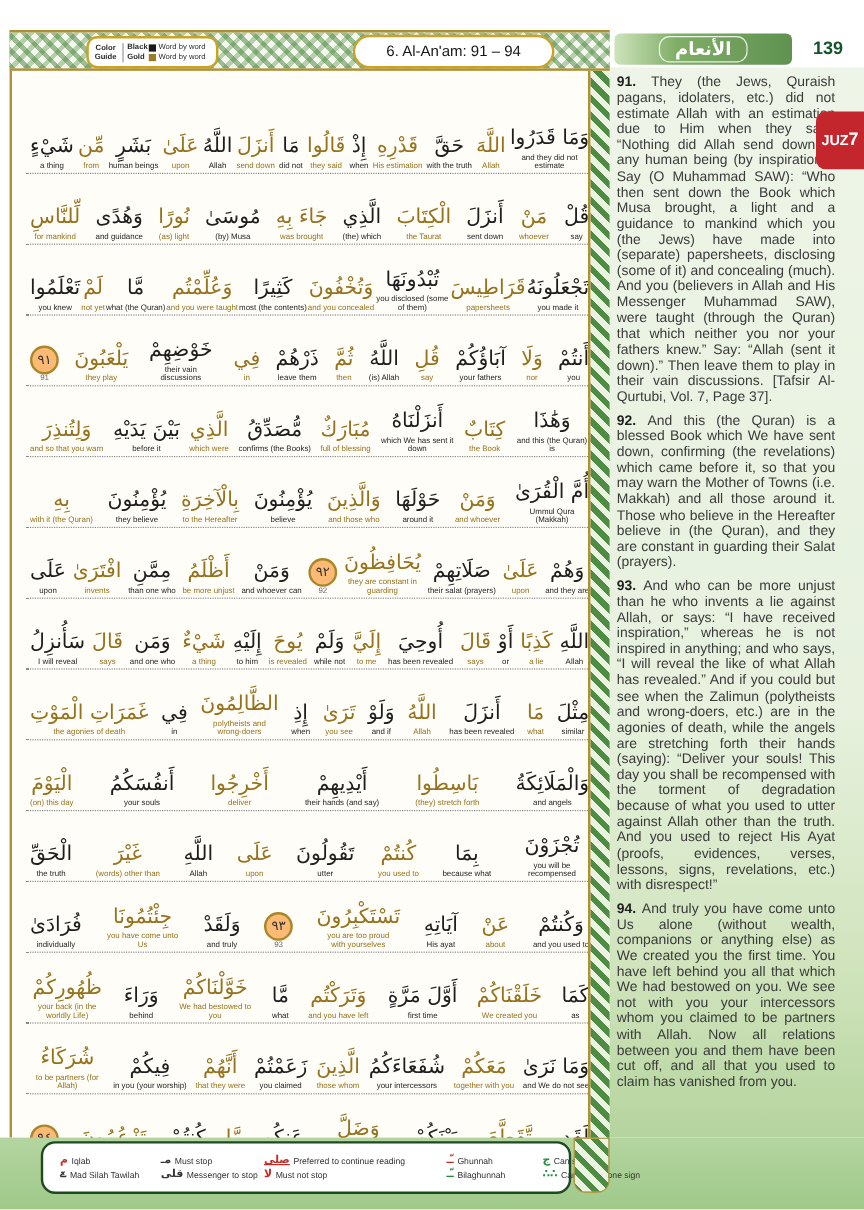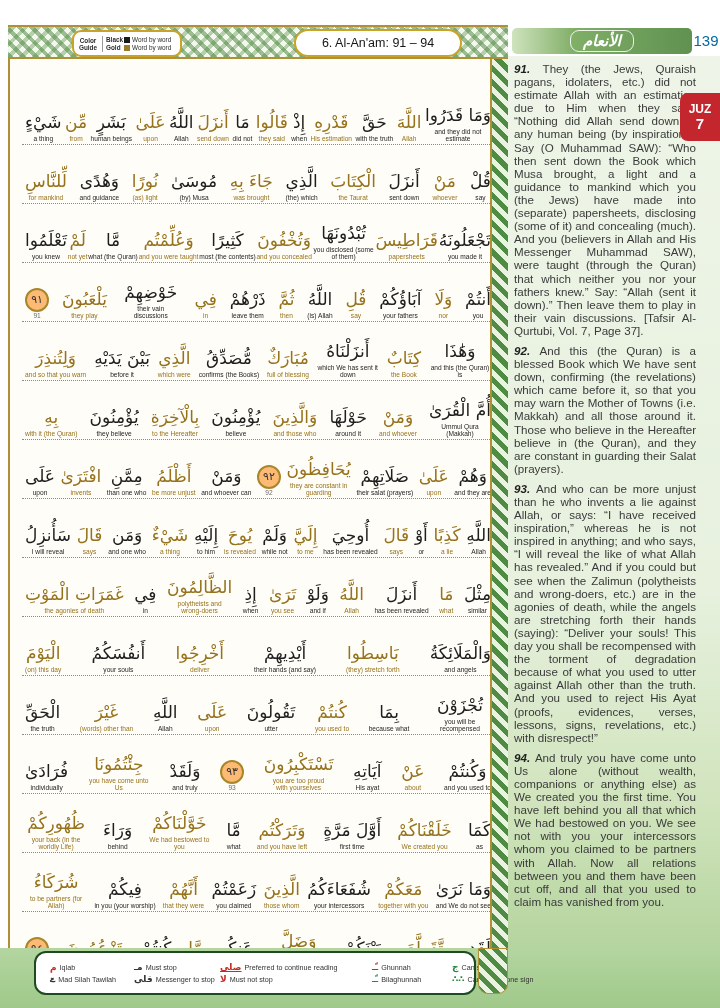--- a/index.html
+++ b/index.html
@@ -8,30 +8,30 @@
 
   
   .right-panel{position:absolute;left:508px;top:56px;width:212px;height:892px;
     background:linear-gradient(180deg,#eef5e8 0%,#e7f1de 60%,#cfe3bb 85%,#b5d49e 100%);}
   .right-topbar{position:absolute;left:508px;top:25px;width:212px;height:31px;background:#fff;
     display:flex;align-items:center;}
   .surah-band{flex:1;height:26px;margin-left:4px;border-radius:5px;
     background:linear-gradient(90deg,#cfe3bd 0%,#7fae66 35%,#5f9150 100%);
     display:flex;align-items:center;justify-content:center;}
   .surah-callig{font-family:"DejaVu Sans",sans-serif;color:#fff;font-weight:bold;font-size:15px;
-    border:1px solid rgba(255,255,255,.85);border-radius:9px;padding:0 12px;line-height:20px;font-style:italic;}
-  .pageno{width:28px;text-align:center;font-weight:normal;font-size:15px;color:#0369a1;}
+    border:1px solid rgba(255,255,255,.85);border-radius:9px;padding:0 12px;line-height:20px;}
+  .pageno{width:60px;text-align:center;font-weight:bold;font-size:15px;color:#14532d;}
   .juz-badge{position:absolute;right:0;top:93px;width:40px;height:48px;background:#c3262c;
-    border-radius:8px 0 0 8px;color:#fff;display:flex;flex-direction:column;
+    border-radius:8px 0 0 8px;color:#fff;display:flex;
     align-items:center;justify-content:center;font-weight:bold;z-index:5;}
   .juz-badge .jl{font-size:12px;line-height:13px;}
   .juz-badge .jn{font-size:15px;line-height:16px;}
   .translation{position:absolute;left:514px;top:62px;width:182px;}
   .tpara{font-size:11.6px;line-height:13.1px;text-align:justify;color:#3a3a3a;margin:0 0 7px 0;}
-  .tpara b{color:#1f1f1f;font-style:italic;}
+  .tpara b{color:#1f1f1f;}
 
   
   .mushaf{position:absolute;left:8px;top:25px;width:482px;height:923px;background:#fffdf8;
     border-left:2px solid #b08f35;}
   .orn-band{position:absolute;left:8px;top:25px;width:500px;height:34px;
     background:
       repeating-linear-gradient(45deg,rgba(70,130,55,.50) 0 4px,rgba(255,255,255,0) 4px 9px),
       repeating-linear-gradient(-45deg,rgba(70,130,55,.35) 0 4px,rgba(255,255,255,0) 4px 9px),
       #f2f8ec;
     border-top:2px solid #b08f35;border-bottom:2px solid #b08f35;box-sizing:border-box;z-index:2;}

